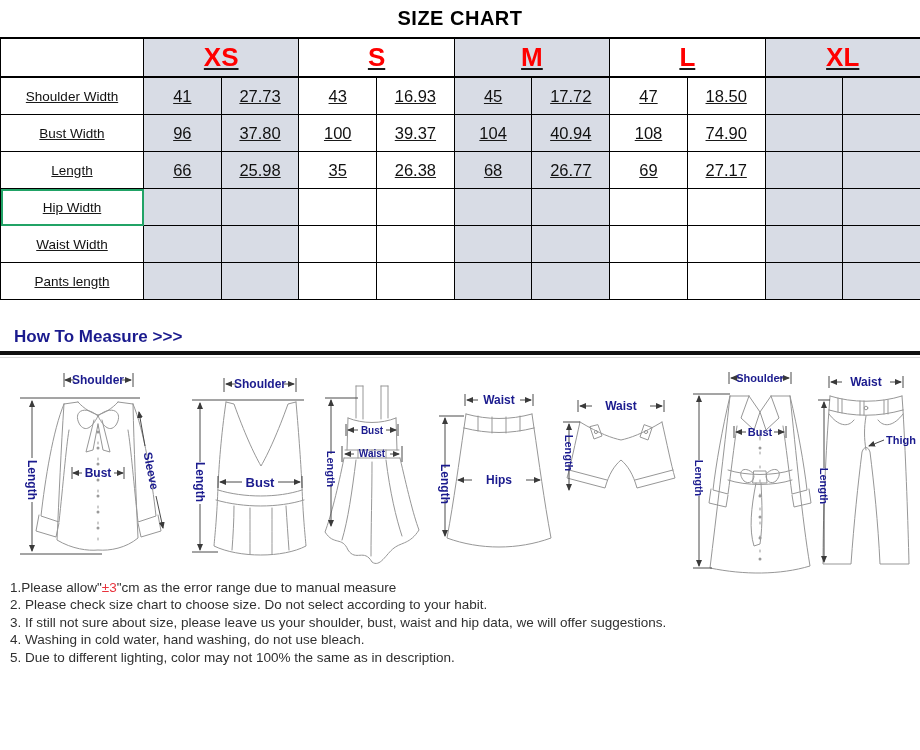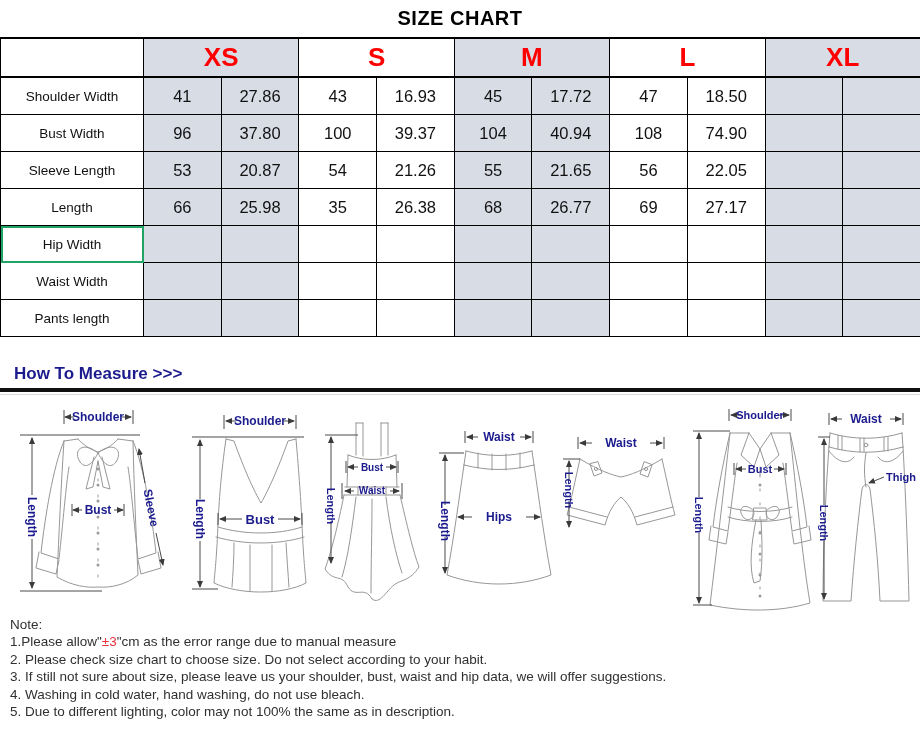--- a/index.html
+++ b/index.html
@@ -2,21 +2,21 @@
 <html><head>
 <meta charset="utf-8">
 <style>
   html,body{margin:0;padding:0;background:#fff;}
   #page{position:relative;width:920px;height:750px;background:#fff;overflow:hidden;
         font-family:"Liberation Sans",sans-serif;color:#1a1a1a;}
   
   .title{height:37px;display:flex;align-items:center;justify-content:center;
          font-size:20px;font-weight:bold;letter-spacing:.5px;color:#000;}
   
-  table.size{width:920px;border-collapse:collapse;table-layout:fixed;}
+  table.size{width:920px;border-collapse:collapse;table-layout:fixed;text-decoration:underline;}
   col.lab{width:143px;} col.datac{width:77.7px;}
   table.size th,table.size td{border:1px solid #000;text-align:center;padding:0;overflow:hidden;
         vertical-align:middle;background:#fff;}
   tr.size-row th{height:37px;font-size:26px;font-weight:600;color:#ff0000;
         border-top-width:2px;border-bottom-width:2px;}
   tr.size-row th.corner{background:#fff;}
   tr.unit-row th{height:35px;font-size:14px;font-weight:bold;color:#1a1a1a;}
   tbody td{height:36px;}
   td.rowlabel{font-size:13.5px;color:#111;}
   td.val{font-size:16.5px;color:#111;}
@@ -74,53 +74,40 @@
         <th colspan="2">S</th>
         <th colspan="2" class="gray">M</th>
         <th colspan="2">L</th>
         <th colspan="2" class="gray">XL</th>
       </tr>
     </thead>
     <tbody>
         <tr>
           <td class="rowlabel">Shoulder Width</td>
           <td class="val gray">41</td>
-          <td class="val gray">27.86</td>
+          <td class="val gray">27.73</td>
           <td class="val">43</td>
           <td class="val">16.93</td>
           <td class="val gray">45</td>
           <td class="val gray">17.72</td>
           <td class="val">47</td>
           <td class="val">18.50</td>
           <td class="val gray"></td>
           <td class="val gray"></td>
         </tr>
         <tr>
           <td class="rowlabel">Bust Width</td>
           <td class="val gray">96</td>
           <td class="val gray">37.80</td>
           <td class="val">100</td>
           <td class="val">39.37</td>
           <td class="val gray">104</td>
           <td class="val gray">40.94</td>
           <td class="val">108</td>
           <td class="val">74.90</td>
-          <td class="val gray"></td>
-          <td class="val gray"></td>
-        </tr>
-        <tr>
-          <td class="rowlabel">Sleeve Length</td>
-          <td class="val gray">53</td>
-          <td class="val gray">20.87</td>
-          <td class="val">54</td>
-          <td class="val">21.26</td>
-          <td class="val gray">55</td>
-          <td class="val gray">21.65</td>
-          <td class="val">56</td>
-          <td class="val">22.05</td>
           <td class="val gray"></td>
           <td class="val gray"></td>
         </tr>
         <tr>
           <td class="rowlabel">Length</td>
           <td class="val gray">66</td>
           <td class="val gray">25.98</td>
           <td class="val">35</td>
           <td class="val">26.38</td>
           <td class="val gray">68</td>
@@ -333,21 +320,20 @@
         <line class="m" x1="72" y1="68" x2="57" y2="74" marker-end="url(#arr)"></line>
       </g>
       <text class="lab" x="54" y="14" text-anchor="middle">Waist</text>
       <text class="lab s11" x="12" y="118" text-anchor="middle" transform="rotate(90 12 114)">Length</text>
       <text class="lab s11" x="74" y="72" text-anchor="start">Thigh</text>
     </svg>
 
   </div>
 
   <div class="notes">
-    <div>Note:</div>
     <div><span>1.Please allow"</span><span class="red">±3</span><span>"cm as the error range due to manual measure</span></div>
     <div>2. Please check size chart to choose size. Do not select according to your habit.</div>
     <div>3. If still not sure about size, please leave us your shoulder, bust, waist and hip data, we will offer suggestions.</div>
     <div>4. Washing in cold water, hand washing, do not use bleach.</div>
     <div>5. Due to different lighting, color may not 100% the same as in description.</div>
   </div>
 
 </div>
 
 </body></html>

